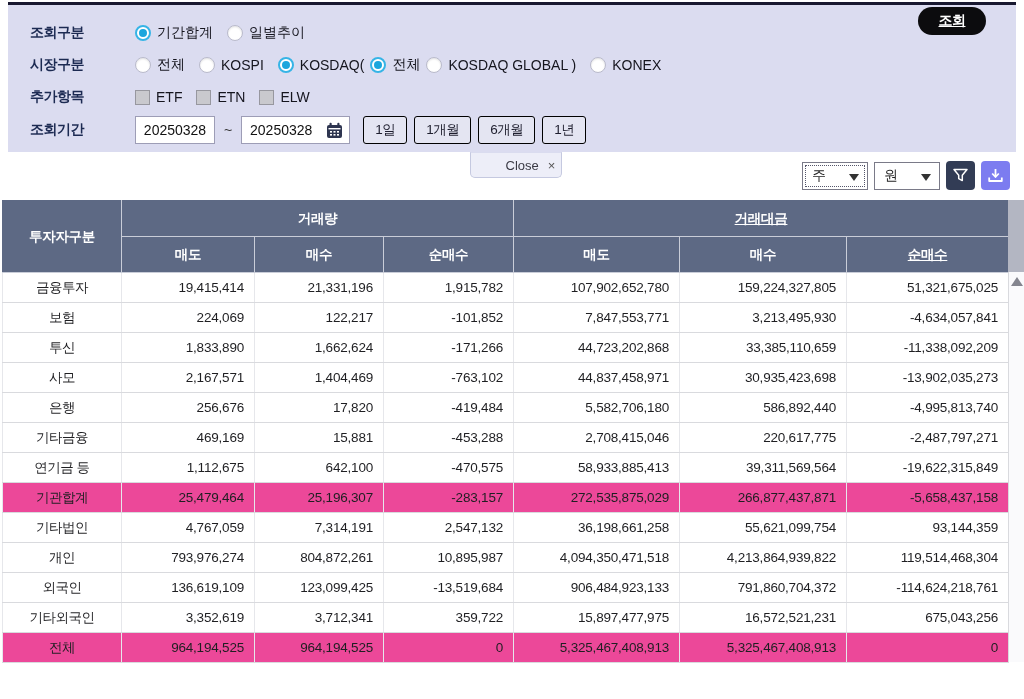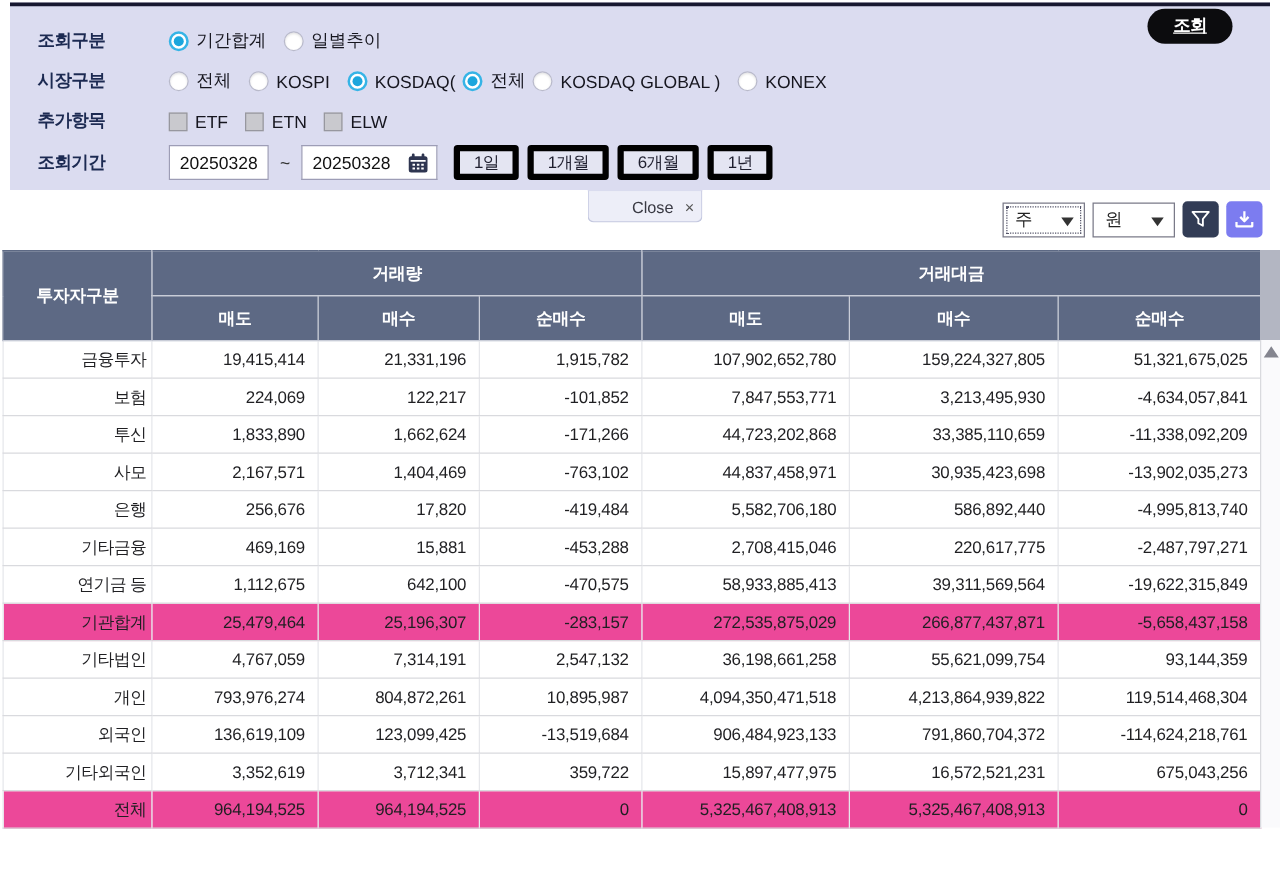--- a/index.html
+++ b/index.html
@@ -30,21 +30,21 @@
     background:#0c0c0e; color:#fff; font-size:14px; font-weight:bold; border:none;
     text-decoration:underline; cursor:pointer; letter-spacing:-0.5px;
   }
 
   .date-box { display:flex; align-items:center; background:#fff; border:1px solid #9d9db6; height:28px; }
   .date-input { width:78px; height:26px; border:none; outline:none; font-size:14px; text-align:center;
                 font-family:inherit; color:#111; background:transparent; }
   .tilde { font-size:14px; color:#333; margin:0 2px; }
   .cal-btn { width:30px; height:28px; background:#fff; border:1px solid #9d9db6; border-left:none;
              display:flex; align-items:center; justify-content:center; cursor:pointer; }
-  .qbtn { height:28px; padding:0 11px; background:#e4e5f2; border:5px solid #000000; border-radius:3px;
+  .qbtn { height:28px; padding:0 11px; background:#e4e5f2; border:1px solid #000000; border-radius:3px;
           font-size:13.5px; color:#1e1e2e; cursor:pointer; font-family:inherit; letter-spacing:-0.5px; }
 
   
   .close-tab {
     position:absolute; top:152px; left:470px; width:92px; height:26px; z-index:5;
     background:#edeef8; border:1px solid #c5c9e0; border-top:1px solid #dadcef;
     border-radius:0 0 5px 5px; display:flex; align-items:center; justify-content:center; gap:9px;
     font-size:13px; color:#3a3a44; cursor:pointer;padding-left:29px;
   }
   .close-x { font-size:13px; color:#555; }
@@ -62,26 +62,26 @@
               justify-content:center; cursor:pointer; }
   .filter-btn { background:#323c55; }
   .download-btn { background:#7c7cf0; }
 
   
   .table-wrap { position:absolute; top:200px; left:2px; width:1022px; height:463px; }
   table { border-collapse:collapse; table-layout:fixed; width:1006px; }
   thead th { background:#5d6984; color:#fff; font-size:13.5px; font-weight:bold; letter-spacing:-0.3px;
              border:1px solid #c9cdd8; height:36px; }
   thead th.outer-l { border-left-color:#5d6984; }
-  thead th.outer-r { border-right-color:#5d6984; }
+  thead th.outer-r { border-right-color:#5d6984;text-decoration:underline; }
   thead tr:first-child th { border-top-color:#5d6984; }
   tbody td { background:#fff; font-size:13.5px; color:#1f1f22; height:30px;
              border-bottom:1px solid #d9dade; border-left:1px solid #e6e7eb; border-right:1px solid #e6e7eb;
              padding:0 10px; text-align:right; letter-spacing:-0.2px; }
-  tbody td.name { padding:0 4px; letter-spacing:-0.5px; }
+  tbody td.name { text-align:center; padding:0 4px; letter-spacing:-0.5px; }
   tbody tr.summary td { background:#ec4899; }
   tbody tr { cursor:default; }
 
   .vscroll { position:absolute; top:0; right:0; width:16px; height:462px; background:#fafafc;
              border-left:1px solid #d9dade; }
   .scroll-corner { position:absolute; top:0; right:0; width:16px; height:72px; background:#b3b6c2; }
   .up-arrow { position:absolute; top:77px; left:2px; width:0; height:0; cursor:pointer;
               border-left:6px solid transparent; border-right:6px solid transparent; border-bottom:9px solid #84858f; }
 </style>
 </head>

